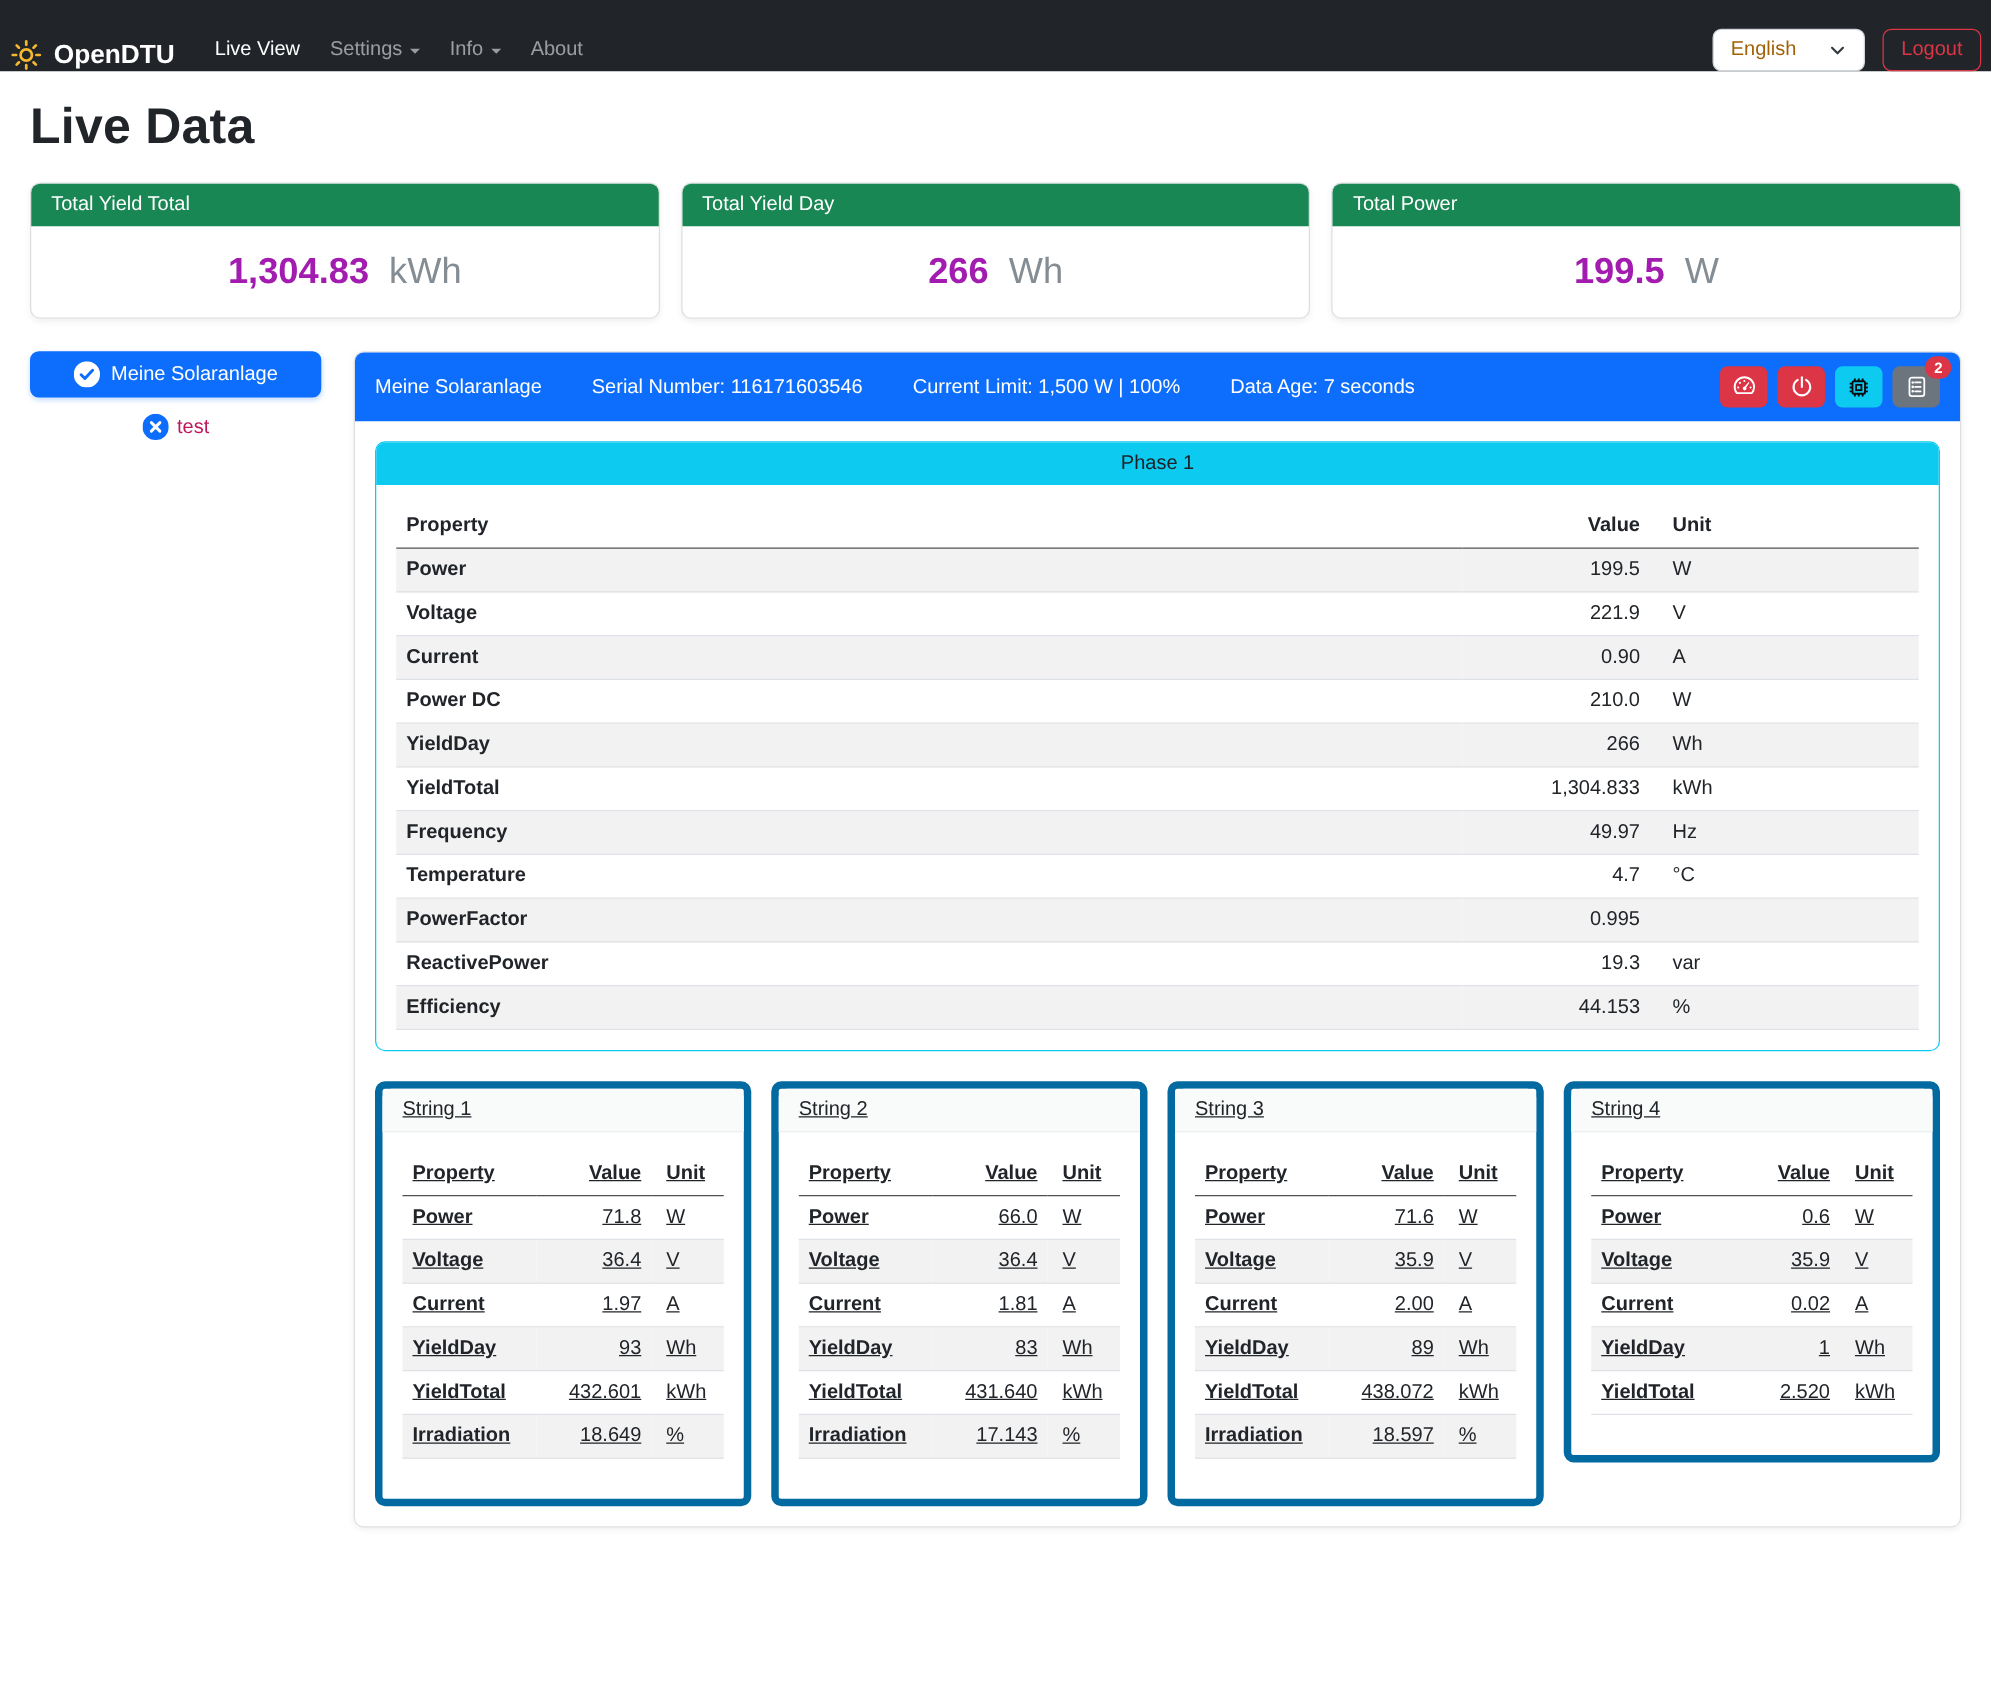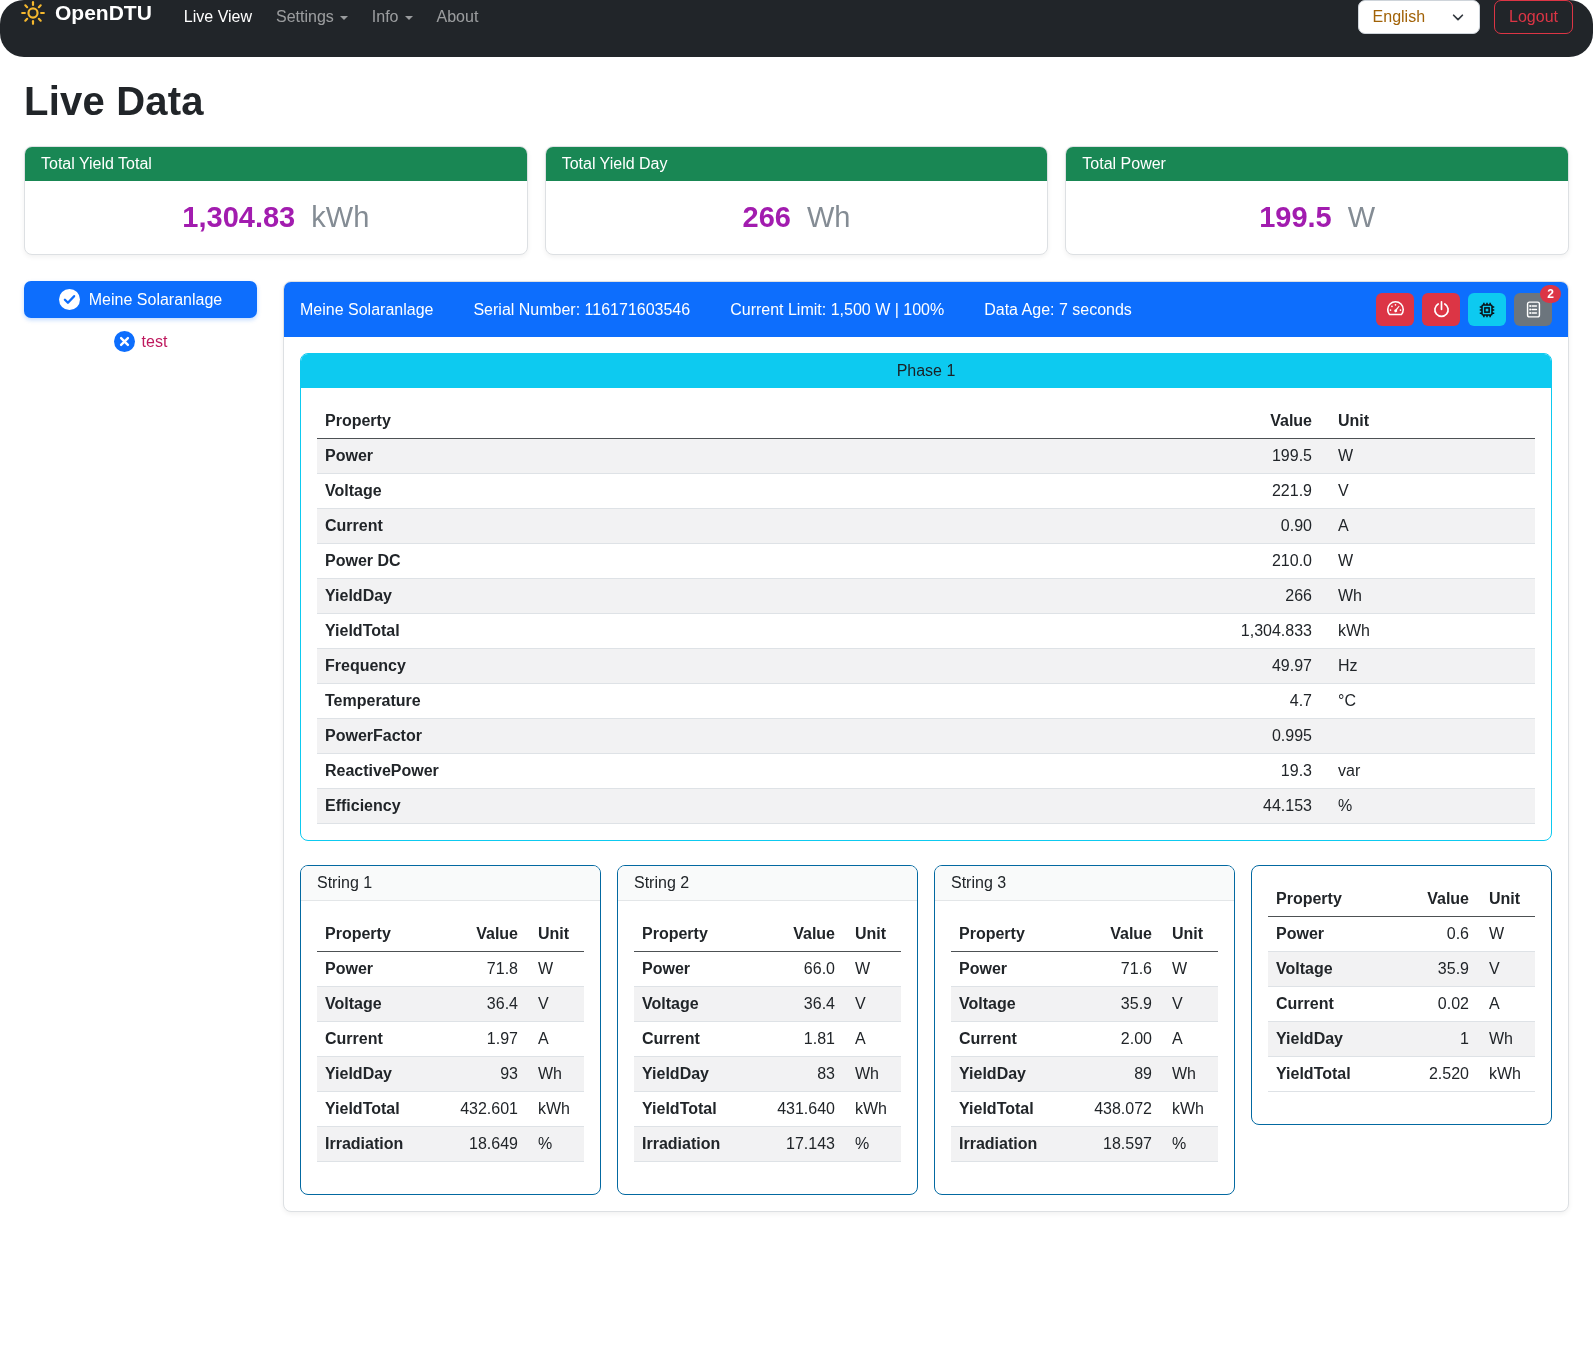--- a/index.html
+++ b/index.html
@@ -1,21 +1,21 @@
 <!DOCTYPE html>
 <html><head>
 <meta charset="utf-8">
 <style>
   * { margin:0; padding:0; box-sizing:border-box; }
   html,body { width:1593px; background:#fff; color:#212529;
     font-family:"Liberation Sans","DejaVu Sans",sans-serif; font-size:16px; }
 
   
-  .navbar { background:#212529; height:57px; display:flex; align-items:flex-start;
-    padding:0 20px; gap:24px;border-radius:24px; }
+  .navbar { background:#212529; height:57px; display:flex; align-items:flex-end;
+    padding:0 8px; gap:24px; }
   .brand { display:flex; align-items:center; gap:9px; color:#fff; font-size:21px;
     font-weight:700; cursor:pointer; }
   .nav-links { display:flex; list-style:none; gap:8px; align-items:center; }
   .nav-link { color:rgba(255,255,255,.55); padding:8px 8px; cursor:pointer;
     display:flex; align-items:center; gap:6px; }
   .nav-link.active { color:#fff; }
   .caret { width:0; height:0; border-left:4px solid transparent;
     border-right:4px solid transparent; border-top:4.5px solid currentColor;
     display:inline-block; margin-top:2px; }
   .nav-right { margin-left:auto; display:flex; align-items:center; gap:14px; }
@@ -82,21 +82,21 @@
   td.val, thead th.col-val { text-align:right; }
   td.unit, thead th.col-unit { text-align:left; }
 
   .phase-table thead th.col-val { width:150px; }
   .phase-table thead th.col-unit { width:215px; padding-left:18px; }
   .phase-table td.unit { padding-left:18px; }
   .phase-table tbody tr:nth-child(odd) { background:#f2f2f3; }
 
   
   .strings-row { display:grid; grid-template-columns:repeat(4,1fr); gap:16px; align-items:start; }
-  .string-card { border:1px solid #0369a1; border-radius:8px; background:#fff; }
+  .string-card { border:6px solid #0369a1; border-radius:8px; background:#fff;text-decoration:underline; }
   .card-header-plain { background:#f9fafa; border-bottom:1px solid #e3e6e8;
     padding:8px 16px; border-radius:7px 7px 0 0; font-size:16px; color:#212529; }
   .string-body { padding:16px 16px 32px 16px; }
   .string-table thead th.col-val { width:92px; }
   .string-table thead th.col-unit { width:58px; padding-left:12px; }
   .string-table td.unit { padding-left:12px; }
   .string-table tbody tr:nth-child(even) { background:#f2f2f3; }
 </style>
 </head>
 <body>
@@ -459,20 +459,21 @@
                       <th class="prop">Irradiation</th>
                       <td class="val">18.597</td>
                       <td class="unit">%</td>
                     </tr>
                   </tbody>
               </table>
             </div>
           </section>
 
           <section class="string-card">
+            <div class="card-header-plain">String 4</div>
             <div class="string-body">
               <table class="string-table">
                 <thead>
                   <tr>
                     <th class="col-prop">Property</th>
                     <th class="col-val">Value</th>
                     <th class="col-unit">Unit</th>
                   </tr>
                 </thead>
                 <tbody>

